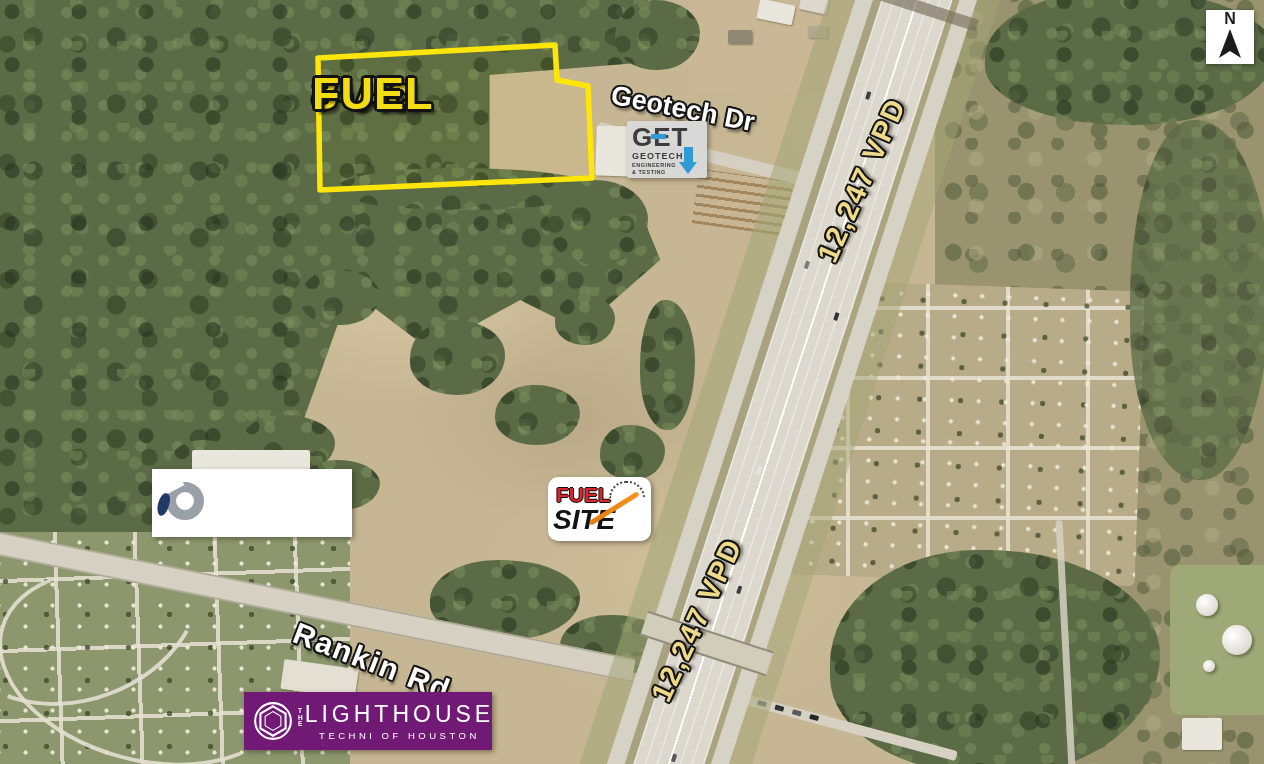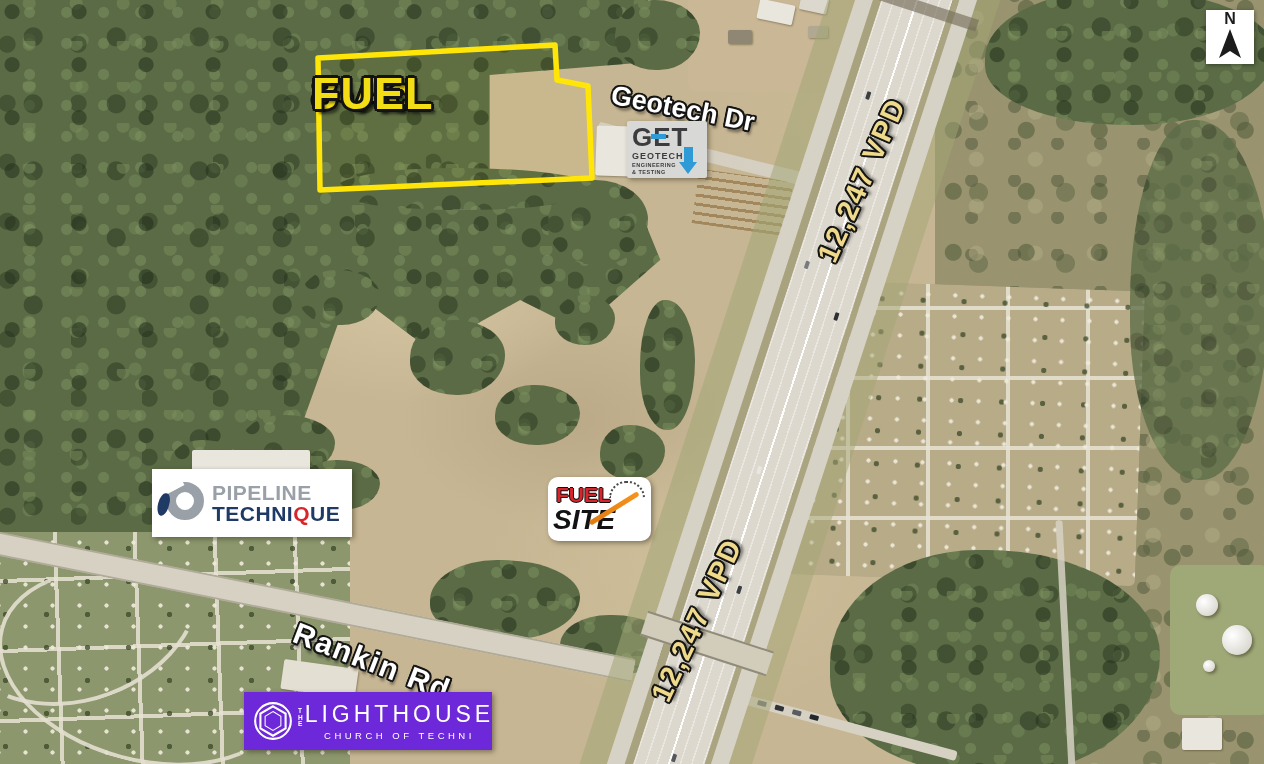--- a/index.html
+++ b/index.html
@@ -80,21 +80,21 @@
   
   .logo{z-index:8;box-shadow:2px 2px 5px rgba(40,35,20,.45);}
   .get-logo{left:627px;top:121px;width:80px;height:57px;background:#d8d8d6;border-radius:2px;
     color:#3c3c3e;font-weight:bold;}
   .get-logo *{position:absolute;}
   .pl-logo{left:152px;top:469px;width:200px;height:68px;background:#ffffff;display:flex;
     align-items:center;padding:0 6px;}
   .pl-logo .col{position:static;}
   .fm-logo{left:548px;top:477px;width:103px;height:64px;background:#ffffff;border-radius:10px;}
   .fm-logo *{position:absolute;}
-  .lh-logo{left:244px;top:692px;width:248px;height:58px;background:#6d28d9;display:flex;
+  .lh-logo{left:244px;top:692px;width:248px;height:58px;background:#701a75;display:flex;
     align-items:center;padding:0 8px;color:#fff;}
   .lh-logo .col{position:static;}
   .compass{left:1206px;top:10px;width:48px;height:54px;background:#ffffff;z-index:8;
     box-shadow:1px 1px 4px rgba(0,0,0,.4);text-align:center;}
 </style>
 </head>
 <body>
 
 <div class="stage">
 
@@ -206,44 +206,40 @@
     <div style="left:57px;top:26px;width:9px;height:15px;background:#2E9BD6;"></div>
     <div style="left:52px;top:41px;width:0;height:0;border-left:9.5px solid transparent;border-right:9.5px solid transparent;border-top:12px solid #2E9BD6;"></div>
   </div>
 
   <div class="logo pl-logo">
     <div style="position:relative;width:48px;height:48px;flex:0 0 48px;">
       <div style="left:8px;top:3px;width:38px;height:38px;border-radius:50%;border:10px solid #9AA0A7;"></div>
       <div style="left:2px;top:-4px;width:22px;height:16px;background:#fff;transform:rotate(-28deg);"></div>
       <div style="left:0;top:14px;width:11px;height:23px;background:#203A66;border-radius:50% 40% 50% 50%;transform:rotate(14deg);"></div>
     </div>
-    <div class="col" style="margin-left:6px;line-height:1.02;">
-      <div style="position:static;font-weight:bold;font-size:21px;letter-spacing:.5px;color:#9AA0A7;">PIPELINE</div>
-      <div style="position:static;font-weight:bold;font-size:21px;letter-spacing:.5px;color:#203A66;"><span style="position:static;">TECHNI</span><span style="position:static;color:#D8242B;">Q</span><span style="position:static;">UE</span></div>
-    </div>
   </div>
 
   <div class="logo fm-logo">
     <div style="left:8px;top:6px;font-size:21px;font-weight:bold;color:#D8242B;
          text-shadow:1px 0 0 #111,-1px 0 0 #111,0 1px 0 #111,0 -1px 0 #111;">FUEL</div>
     <div style="right:6px;top:4px;width:36px;height:17px;border:2.5px dotted #4a4a4a;border-bottom:none;border-radius:18px 18px 0 0;"></div>
     <div style="left:5px;top:27px;font-size:28px;font-weight:bold;font-style:italic;color:#131313;letter-spacing:0;">SITE</div>
     <div style="left:42px;top:44px;width:57px;height:5px;background:linear-gradient(90deg,#e07c10,#F7941D);border-radius:3px;transform:rotate(-32deg);transform-origin:0 50%;"></div>
   </div>
 
   <div class="logo lh-logo">
     <svg width="42" height="42" viewBox="0 0 40 40" style="position:static;flex:0 0 42px;">
       <circle cx="20" cy="20" r="17" fill="none" stroke="#FFFFFF" stroke-width="2"></circle>
       <polygon points="20,6 32,13 32,27 20,34 8,27 8,13" fill="none" stroke="#FFFFFF" stroke-width="2"></polygon>
       <polygon points="20,11 27.5,15.5 27.5,24.5 20,29 12.5,24.5 12.5,15.5" fill="none" stroke="#FFFFFF" stroke-width="1"></polygon>
     </svg>
     <div class="col" style="width:8px;font-size:6.5px;line-height:1;word-break:break-all;margin:0 2px 6px 4px;font-weight:bold;">THE</div>
     <div class="col" style="text-align:center;">
       <div style="position:static;font-size:23px;letter-spacing:4px;font-weight:500;">LIGHTHOUSE</div>
-      <div style="position:static;font-size:9.5px;letter-spacing:3.5px;margin-top:2px;">CHURCH OF TECHNI</div>
+      <div style="position:static;font-size:9.5px;letter-spacing:3.5px;margin-top:2px;">TECHNI OF HOUSTON</div>
     </div>
   </div>
 
   <div class="compass">
     <div style="position:static;font-weight:bold;font-size:16px;color:#1c1c1c;line-height:18px;">N</div>
     <svg width="30" height="32" viewBox="0 0 30 32" style="position:static;">
       <polygon points="15,1 26,30 15,23 4,30" fill="#1c1c1c"></polygon>
     </svg>
   </div>
 

